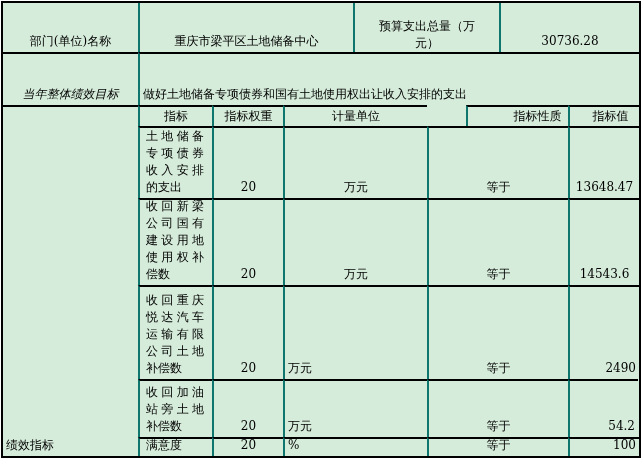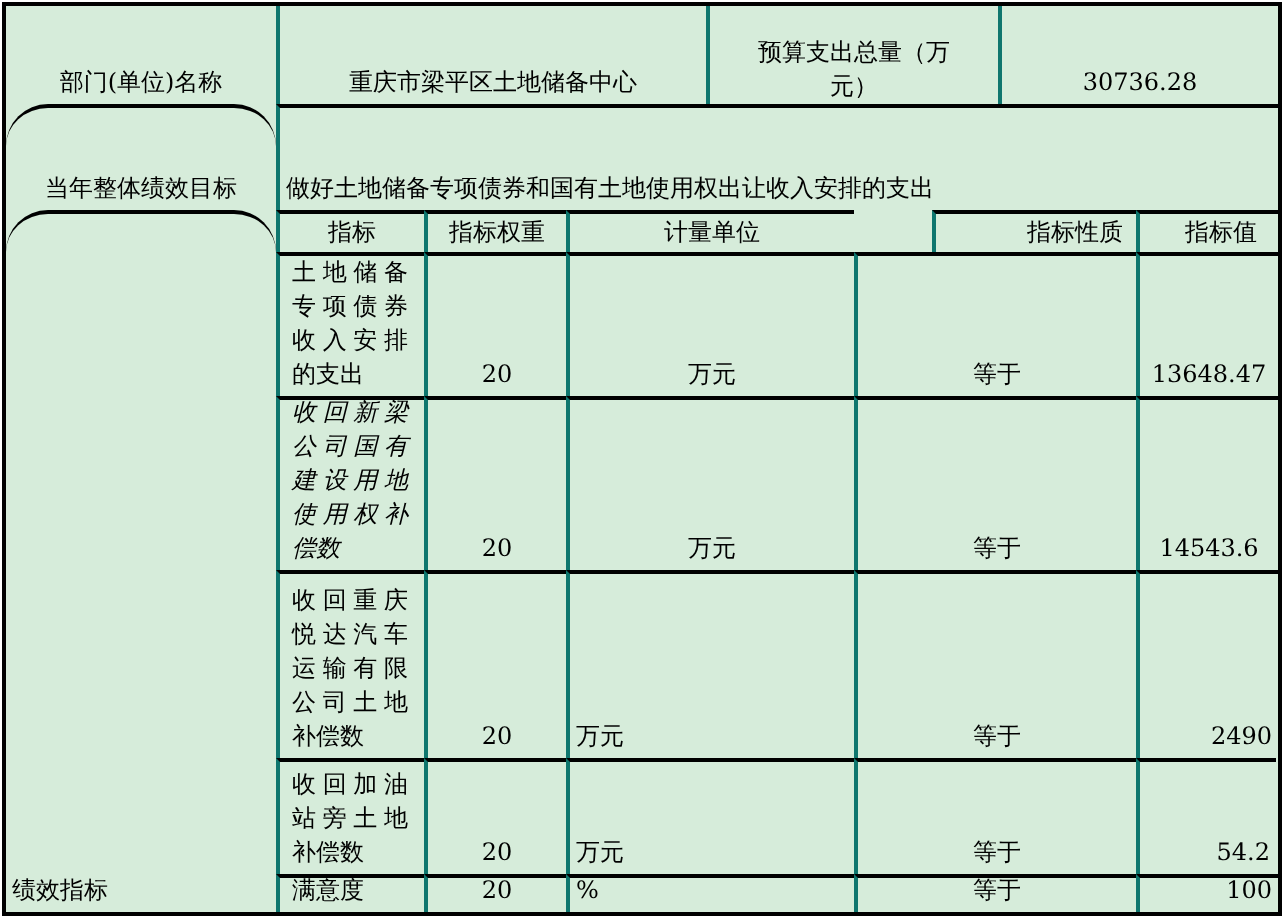--- a/index.html
+++ b/index.html
@@ -19,21 +19,21 @@
   }
   .cell{
     position:absolute;
     box-sizing:border-box;
     border-left:2px solid #0f766e;
     border-top:2px solid #000;
     display:flex;flex-direction:column;justify-content:flex-end;
     overflow:hidden;
     line-height:17px;
   }
-  .cell.no-left{border-left:none;border-radius:21px;}
+  .cell.no-left{border-left:none;}
   .cell.no-top{border-top:none;}
   .cell > div{width:100%;}
   .al-c{text-align:center;}
   .al-l{text-align:left;}
   .al-r{text-align:right;}
   .pad{padding:0 3px 2px 3px;}
   .ind{
     padding:0 8px 2px 6px;
     text-align:justify;
     text-justify:inter-character;
@@ -52,21 +52,21 @@
   <div class="cell no-top al-c pad" style="left:135px;top:0;width:215px;height:49px;">
     <div>重庆市梁平区土地储备中心</div>
   </div>
   <div class="cell no-top budget-wrap" style="left:350px;top:0;width:146px;height:49px;">
     <div>预算支出总量（万元）</div>
   </div>
   <div class="cell no-top al-c pad" style="left:496px;top:0;width:140px;height:49px;">
     <div>30736.28</div>
   </div>
 
-  <div class="cell no-left al-c pad" style="left:0;top:49px;width:135px;height:53px;">
+  <div class="cell no-left al-c pad" style="left:0;top:49px;width:135px;height:53px;font-style:italic;">
     <div>当年整体绩效目标</div>
   </div>
   <div class="cell al-l pad" style="left:135px;top:49px;width:501px;height:53px;">
     <div>做好土地储备专项债券和国有土地使用权出让收入安排的支出</div>
   </div>
 
   <div class="cell no-left al-l pad" style="left:0;top:102px;width:135px;height:351px;">
     <div>绩效指标</div>
   </div>
 
@@ -95,21 +95,21 @@
   <div class="cell al-c pad" style="left:280px;top:123px;width:144px;height:72px;">
     <div>万元</div>
   </div>
   <div class="cell al-c pad" style="left:424px;top:123px;width:141px;height:72px;">
     <div>等于</div>
   </div>
   <div class="cell al-c pad" style="left:565px;top:123px;width:71px;height:72px;">
     <div>13648.47</div>
   </div>
 
-  <div class="cell ind" style="left:135px;top:195px;width:74px;height:87px;font-style:italic;">
+  <div class="cell ind" style="left:135px;top:195px;width:74px;height:87px;">
     <div>收回新梁公司国有建设用地使用权补偿数</div>
   </div>
   <div class="cell al-c pad" style="left:209px;top:195px;width:71px;height:87px;">
     <div>20</div>
   </div>
   <div class="cell al-c pad" style="left:280px;top:195px;width:144px;height:87px;">
     <div>万元</div>
   </div>
   <div class="cell al-c pad" style="left:424px;top:195px;width:141px;height:87px;">
     <div>等于</div>

